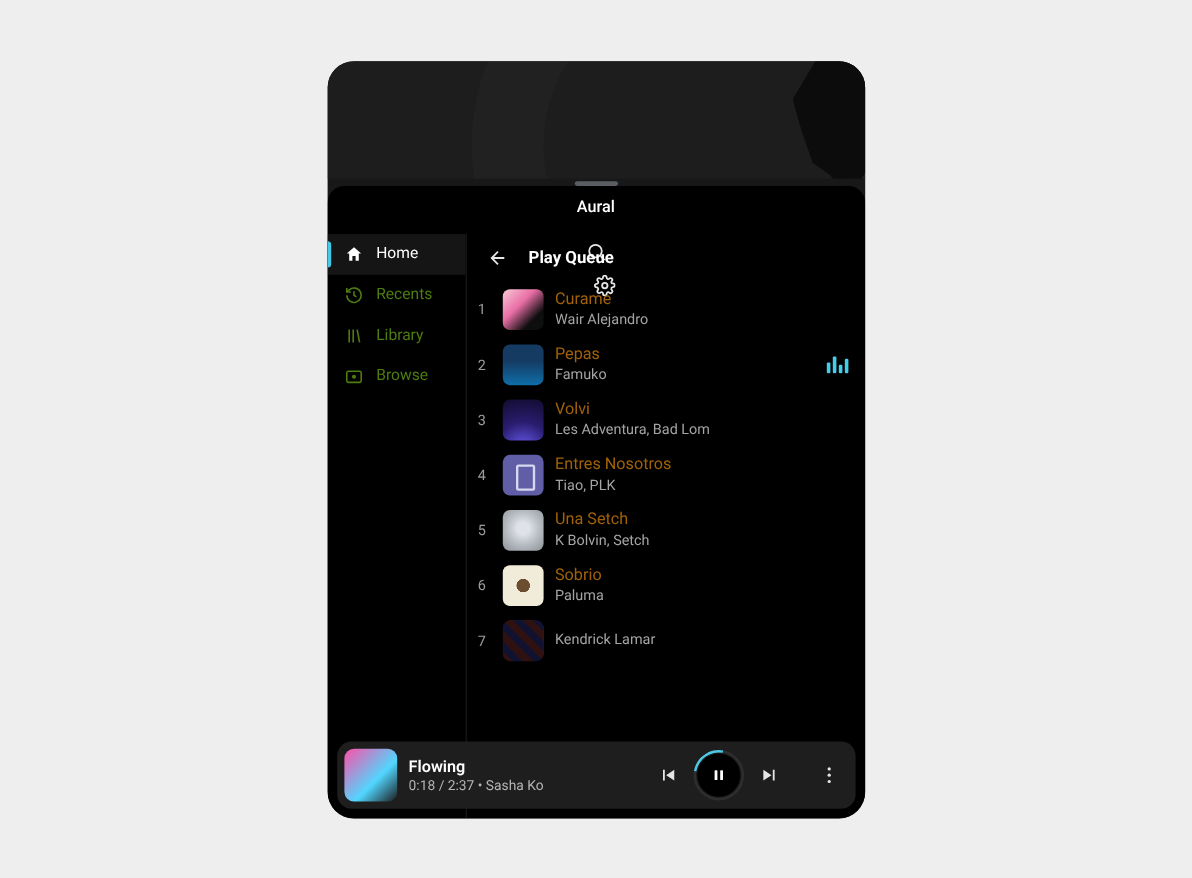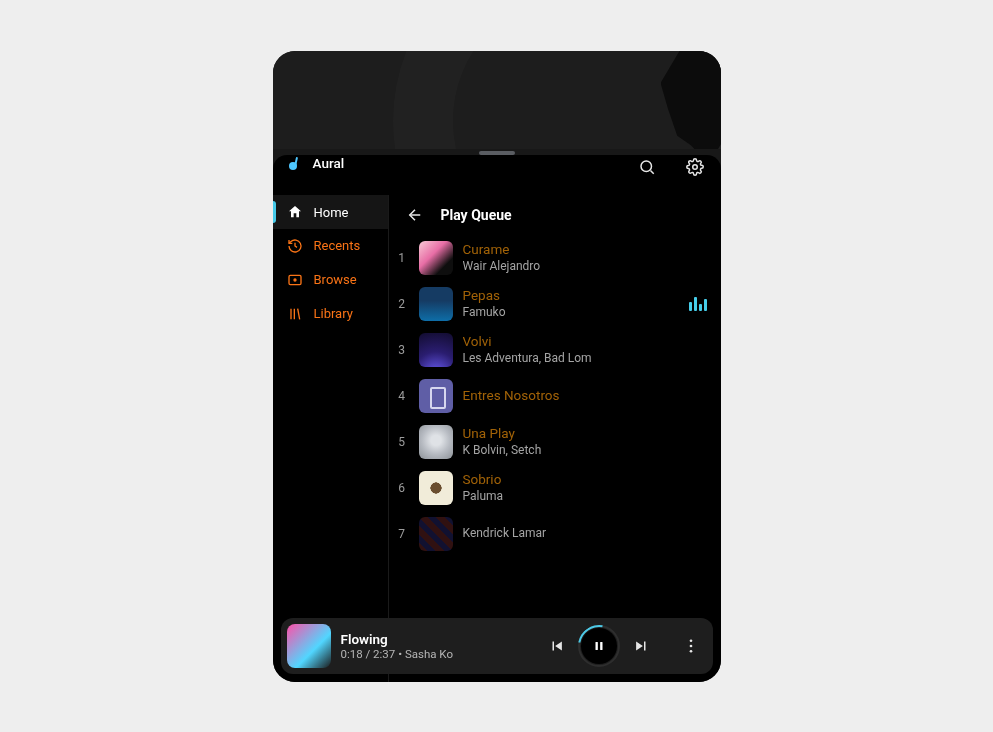--- a/index.html
+++ b/index.html
@@ -62,23 +62,24 @@
     background: #000;
     margin-top: 6px;
     border-top-left-radius: 14px;
     border-top-right-radius: 14px;
     position: relative;
     overflow: hidden;
   }
   .topbar {
     height: 40px;
     display: flex;
-    align-items: flex-start;
+    align-items: center;
     padding: 0 14px;
     gap: 10px;
+    flex-direction: column;
   }
   .app-icon {
     width: 16px; height: 16px;
     position: relative;
   }
   .app-icon .note {
     position: absolute;
     left: 2px; bottom: 1px;
     width: 8px; height: 8px;
     background: #4ec7ff;
@@ -115,29 +116,28 @@
     display: flex;
     flex-direction: column;
     border-right: 1px solid #1a1a1a;
   }
   .nav-item {
     display: flex;
     align-items: center;
     gap: 11px;
     padding: 9px 12px 9px 14px;
     font-size: 13px;
-    color: #f97316;
+    color: #4d7c0f;
     cursor: pointer;
     position: relative;
   }
   .nav-item .nav-icon { width: 16px; height: 16px; display:flex; align-items:center; justify-content:center; }
   .nav-item.active {
     background: #151515;
     color: #fff;
-    align-items: flex-end;
   }
   .nav-item.active::before {
     content: "";
     position: absolute;
     left: 0; top: 6px; bottom: 6px;
     width: 3px;
     background: #45c9e8;
     border-radius: 0 3px 3px 0;
   }
   .content {
@@ -312,35 +312,35 @@
                 <path d="M3 12a9 9 0 1 0 3-6.7L3 8"></path>
                 <polyline points="3 3 3 8 8 8"></polyline>
                 <polyline points="12 7 12 12 15 14"></polyline>
               </svg>
           </span>
           <span>Recents</span>
         </div>
         <div class="nav-item">
           <span class="nav-icon">
             <svg width="16" height="16" viewBox="0 0 24 24" fill="none" stroke="currentColor" stroke-width="2">
-                <rect x="3" y="5" width="18" height="14" rx="2"></rect>
-                <circle cx="12" cy="12" r="1.5" fill="currentColor"></circle>
-              </svg>
-          </span>
-          <span>Browse</span>
-        </div>
-        <div class="nav-item">
-          <span class="nav-icon">
-            <svg width="16" height="16" viewBox="0 0 24 24" fill="none" stroke="currentColor" stroke-width="2">
                 <line x1="6" y1="4" x2="6" y2="20"></line>
                 <line x1="11" y1="4" x2="11" y2="20"></line>
                 <line x1="16" y1="4" x2="19" y2="20"></line>
               </svg>
           </span>
           <span>Library</span>
+        </div>
+        <div class="nav-item">
+          <span class="nav-icon">
+            <svg width="16" height="16" viewBox="0 0 24 24" fill="none" stroke="currentColor" stroke-width="2">
+                <rect x="3" y="5" width="18" height="14" rx="2"></rect>
+                <circle cx="12" cy="12" r="1.5" fill="currentColor"></circle>
+              </svg>
+          </span>
+          <span>Browse</span>
         </div>
       </div>
 
       <div class="content">
         <div class="content-header">
           <div class="icon-btn" style="margin:0">
             <svg width="18" height="18" viewBox="0 0 24 24" fill="none" stroke="currentColor" stroke-width="2">
                 <line x1="19" y1="12" x2="5" y2="12"></line>
                 <polyline points="12 19 5 12 12 5"></polyline>
               </svg>
@@ -380,28 +380,29 @@
       <div class="track-title">Volvi</div>
       <div class="track-artist">Les Adventura, Bad Lom</div>
     </div>
 
   </div>
             <div class="track">
     <div class="track-idx">4</div>
     <div class="album-art art-4"></div>
     <div class="track-meta">
       <div class="track-title">Entres Nosotros</div>
+      <div class="track-artist">Tiao, PLK</div>
     </div>
 
   </div>
             <div class="track">
     <div class="track-idx">5</div>
     <div class="album-art art-5"></div>
     <div class="track-meta">
-      <div class="track-title">Una Play</div>
+      <div class="track-title">Una Setch</div>
       <div class="track-artist">K Bolvin, Setch</div>
     </div>
 
   </div>
             <div class="track">
     <div class="track-idx">6</div>
     <div class="album-art art-6"></div>
     <div class="track-meta">
       <div class="track-title">Sobrio</div>
       <div class="track-artist">Paluma</div>

